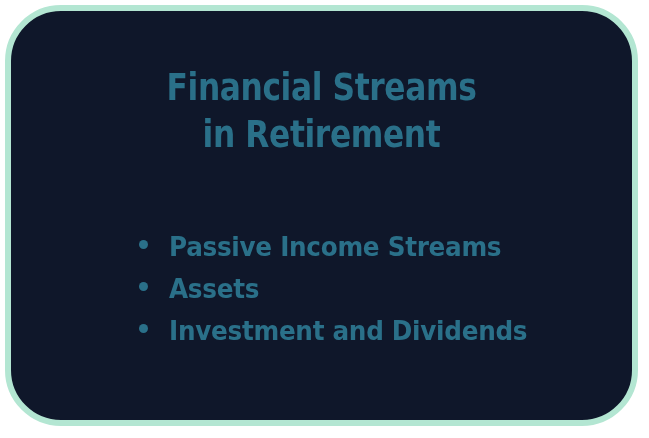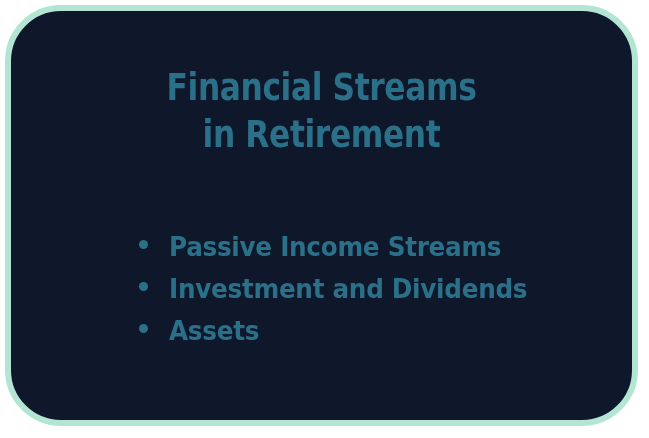--- a/index.html
+++ b/index.html
@@ -107,23 +107,23 @@
     <ul class="bullet-list">
 
       <li class="bullet-item">
         <span class="bullet-marker"></span>
         <span class="bullet-label">Passive Income Streams</span>
       </li>
 
 
       <li class="bullet-item">
         <span class="bullet-marker"></span>
-        <span class="bullet-label">Investment and Dividends</span>
+        <span class="bullet-label">Assets</span>
       </li>
 
       <li class="bullet-item">
         <span class="bullet-marker"></span>
-        <span class="bullet-label">Assets</span>
+        <span class="bullet-label">Investment and Dividends</span>
       </li>
 
     </ul>
   </div>
 </div>
 
 </body></html>

